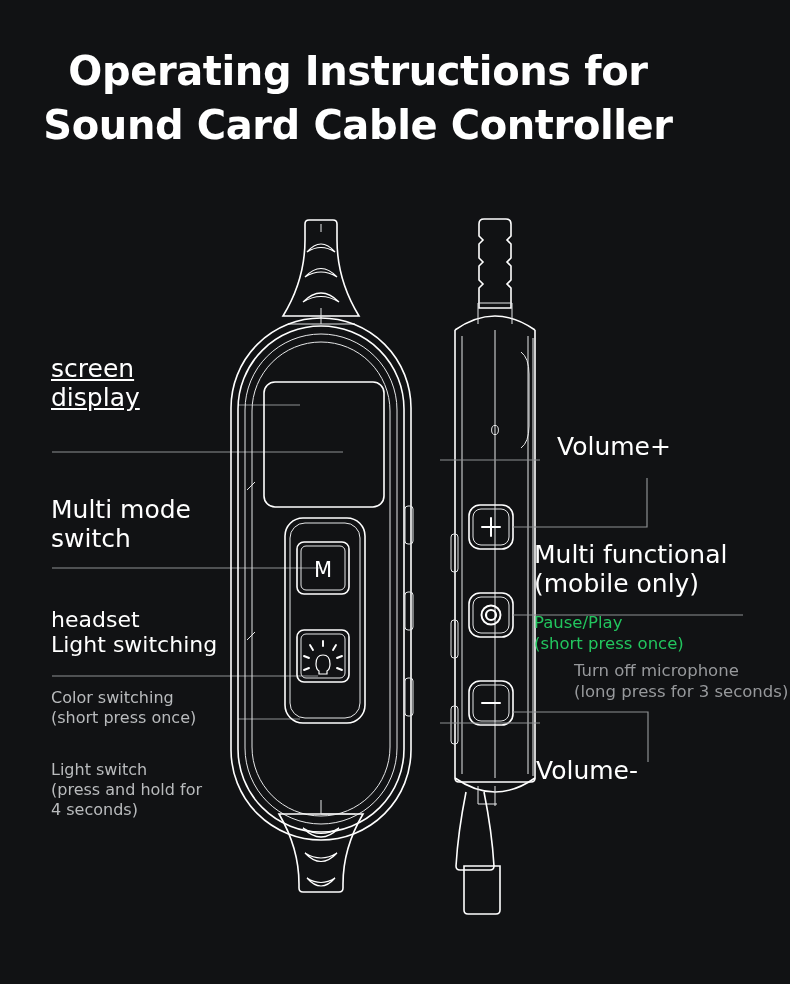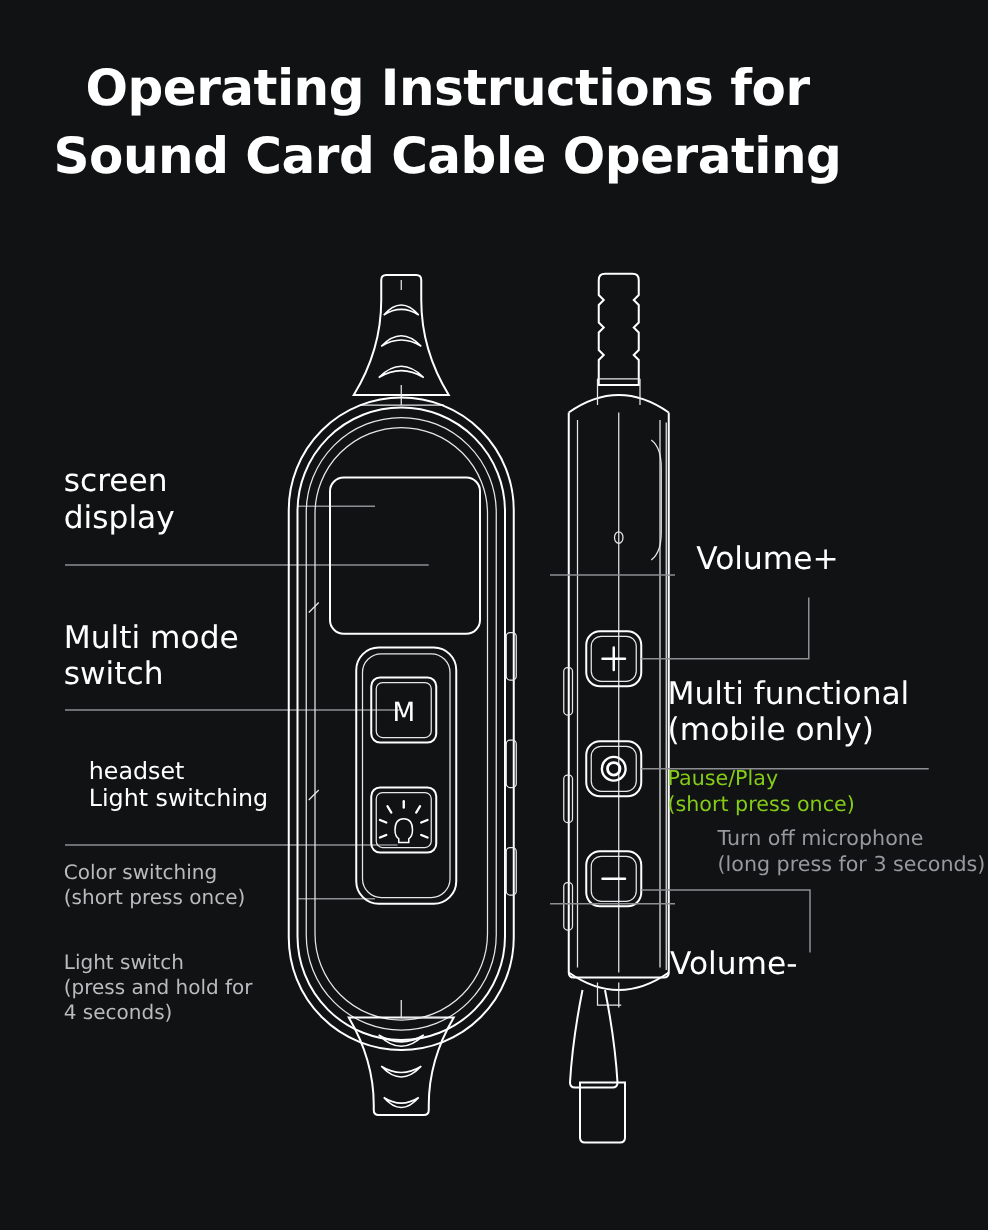--- a/index.html
+++ b/index.html
@@ -50,45 +50,45 @@
   }
 
   
   .label {
     position: absolute;
     color: #ffffff;
     line-height: 1.14;
     white-space: pre-line;
   }
   .label.big   { font-size: 25px; }
-  .label.mid   { font-size: 19px; margin-left: 20px; }
+  .label.mid   { font-size: 22px; }
   .label.small { font-size: 16px; color: #b9bbbd; line-height: 1.26; }
   .label.tiny  { font-size: 16.5px; color: #97999c; line-height: 1.26; }
-  .label.sub   { font-size: 16.5px; color: #84cc16; line-height: 1.26; }
-
-  .lbl-screen-display   { left: 51px;  top: 371px; }
+  .label.sub   { font-size: 16.5px; color: #22c55e; line-height: 1.26; }
+
+  .lbl-screen-display   { left: 51px;  top: 355px; text-decoration: underline; }
   .lbl-multi-mode       { left: 51px;  top: 496px; }
   .lbl-headset-light    { left: 51px;  top: 607px; }
   .lbl-color-switching  { left: 51px;  top: 688px; }
   .lbl-light-switch     { left: 51px;  top: 760px; }
 
   .lbl-volume-up        { left: 557px; top: 433px; }
   .lbl-multi-functional { left: 534px; top: 541px; }
   .lbl-pause-play       { left: 534px; top: 613px; }
   .lbl-turn-off-mic     { left: 534px; top: 661px; margin-left: 40px; }
   .lbl-volume-down      { left: 536px; top: 757px; }
 </style>
 </head>
 <body>
 
 <div id="stage">
 
   <div id="title">
     <span class="t-line">Operating Instructions for</span>
-    <span class="t-line">Sound Card Cable Operating</span>
+    <span class="t-line">Sound Card Cable Controller</span>
   </div>
 
   <svg id="art" viewBox="0 0 790 984" width="790" height="984">
     <defs>
       <style>
         .ln   { fill:none; stroke:#ffffff; stroke-width:1.6; }
         .ln-t { fill:none; stroke:#ffffff; stroke-width:1.2; }
         .ln-x { fill:none; stroke:#e6e7e8; stroke-width:1.0; }
         .lead { fill:none; stroke:#8d8f92; stroke-width:1.2; }
         .glyph{ fill:none; stroke:#ffffff; stroke-width:2.0; stroke-linecap:round; }

